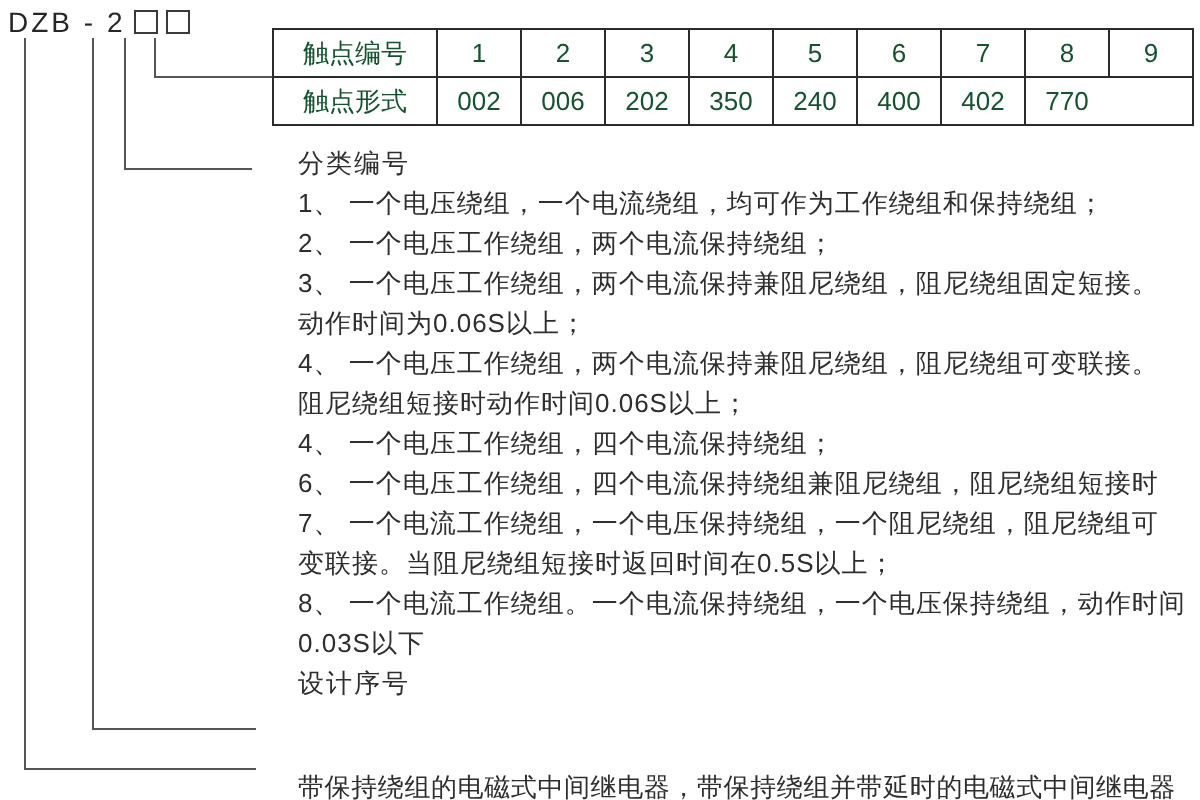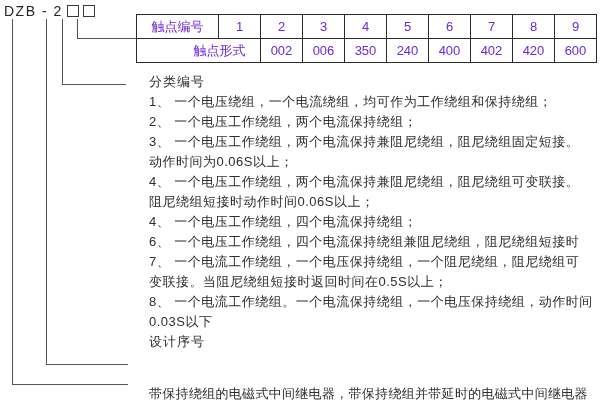--- a/index.html
+++ b/index.html
@@ -16,24 +16,24 @@
   .model .sq{
     width:10px;height:10px;border:1.5px solid #3a3a3a;margin-left:4px;
     background:#fff;
   }
   .model .sq:first-of-type{margin-left:6px;}
   
   .ln{position:absolute;background:#555555;}
   
   .ctable{
     position:absolute;left:136px;top:14px;border:1px solid #2b2b2b;
-    font-size:13px;color:#6d28d9;background:#fff;
+    font-size:13px;color:#14532d;background:#fff;
   }
   .trow{display:flex;height:23px;}
-  .trow + .trow{border-top:1px solid #2b2b2b;justify-content:flex-end;}
+  .trow + .trow{border-top:1px solid #2b2b2b;}
   .tcell{
     display:flex;align-items:center;justify-content:center;
     box-sizing:border-box;
   }
   .tcell.rowlabel{width:81px;}
   .tcells{display:flex;}
   .tcells .tcell{width:42px;border-left:1px solid #2b2b2b;}
   
   .textblock{
     position:absolute;left:149px;top:72px;line-height:20px;font-size:13px;
@@ -78,26 +78,26 @@
         <div class="tcell">7</div>
         <div class="tcell">8</div>
         <div class="tcell">9</div>
       </div>
   </div>
   <div class="trow">
     <div class="tcell rowlabel">触点形式</div>
     <div class="tcells">
         <div class="tcell">002</div>
         <div class="tcell">006</div>
+        <div class="tcell">202</div>
         <div class="tcell">350</div>
         <div class="tcell">240</div>
         <div class="tcell">400</div>
         <div class="tcell">402</div>
-        <div class="tcell">420</div>
-        <div class="tcell">600</div>
+        <div class="tcell">770</div>
       </div>
   </div>
 </div>
 
 <div class="textblock">
   <div class="cls-label">分类编号</div>
   <div>
       <div class="cls-line">1、 一个电压绕组，一个电流绕组，均可作为工作绕组和保持绕组；</div>
       <div class="cls-line">2、 一个电压工作绕组，两个电流保持绕组；</div>
       <div class="cls-line">3、 一个电压工作绕组，两个电流保持兼阻尼绕组，阻尼绕组固定短接。</div>

